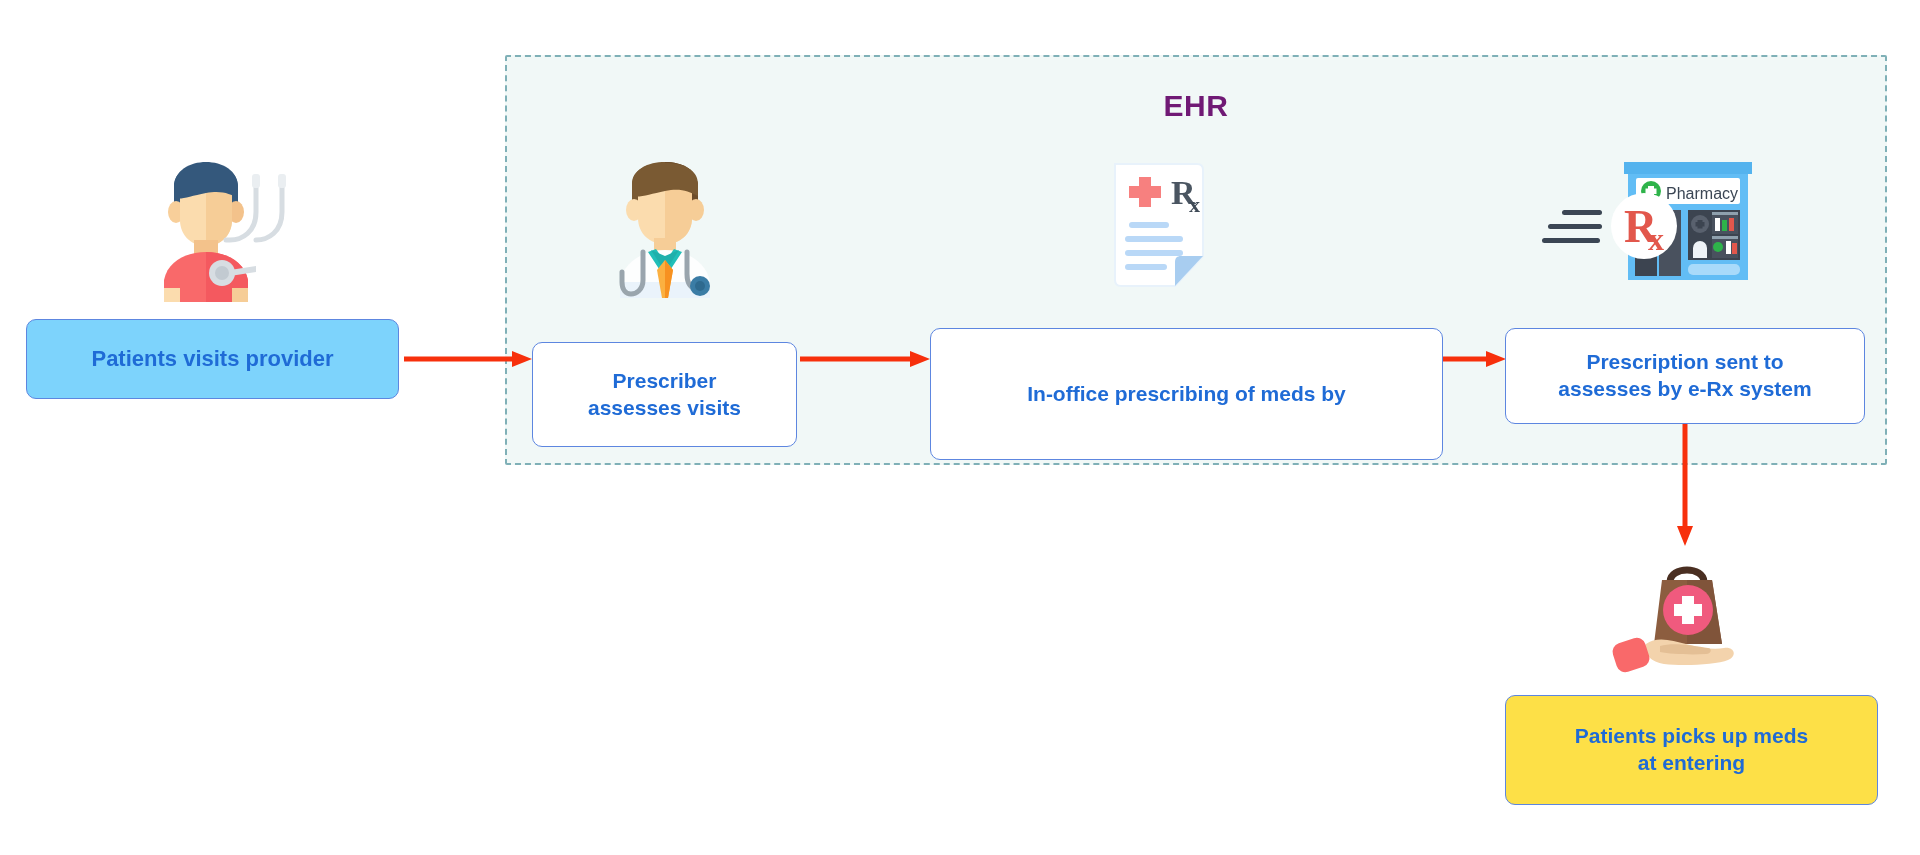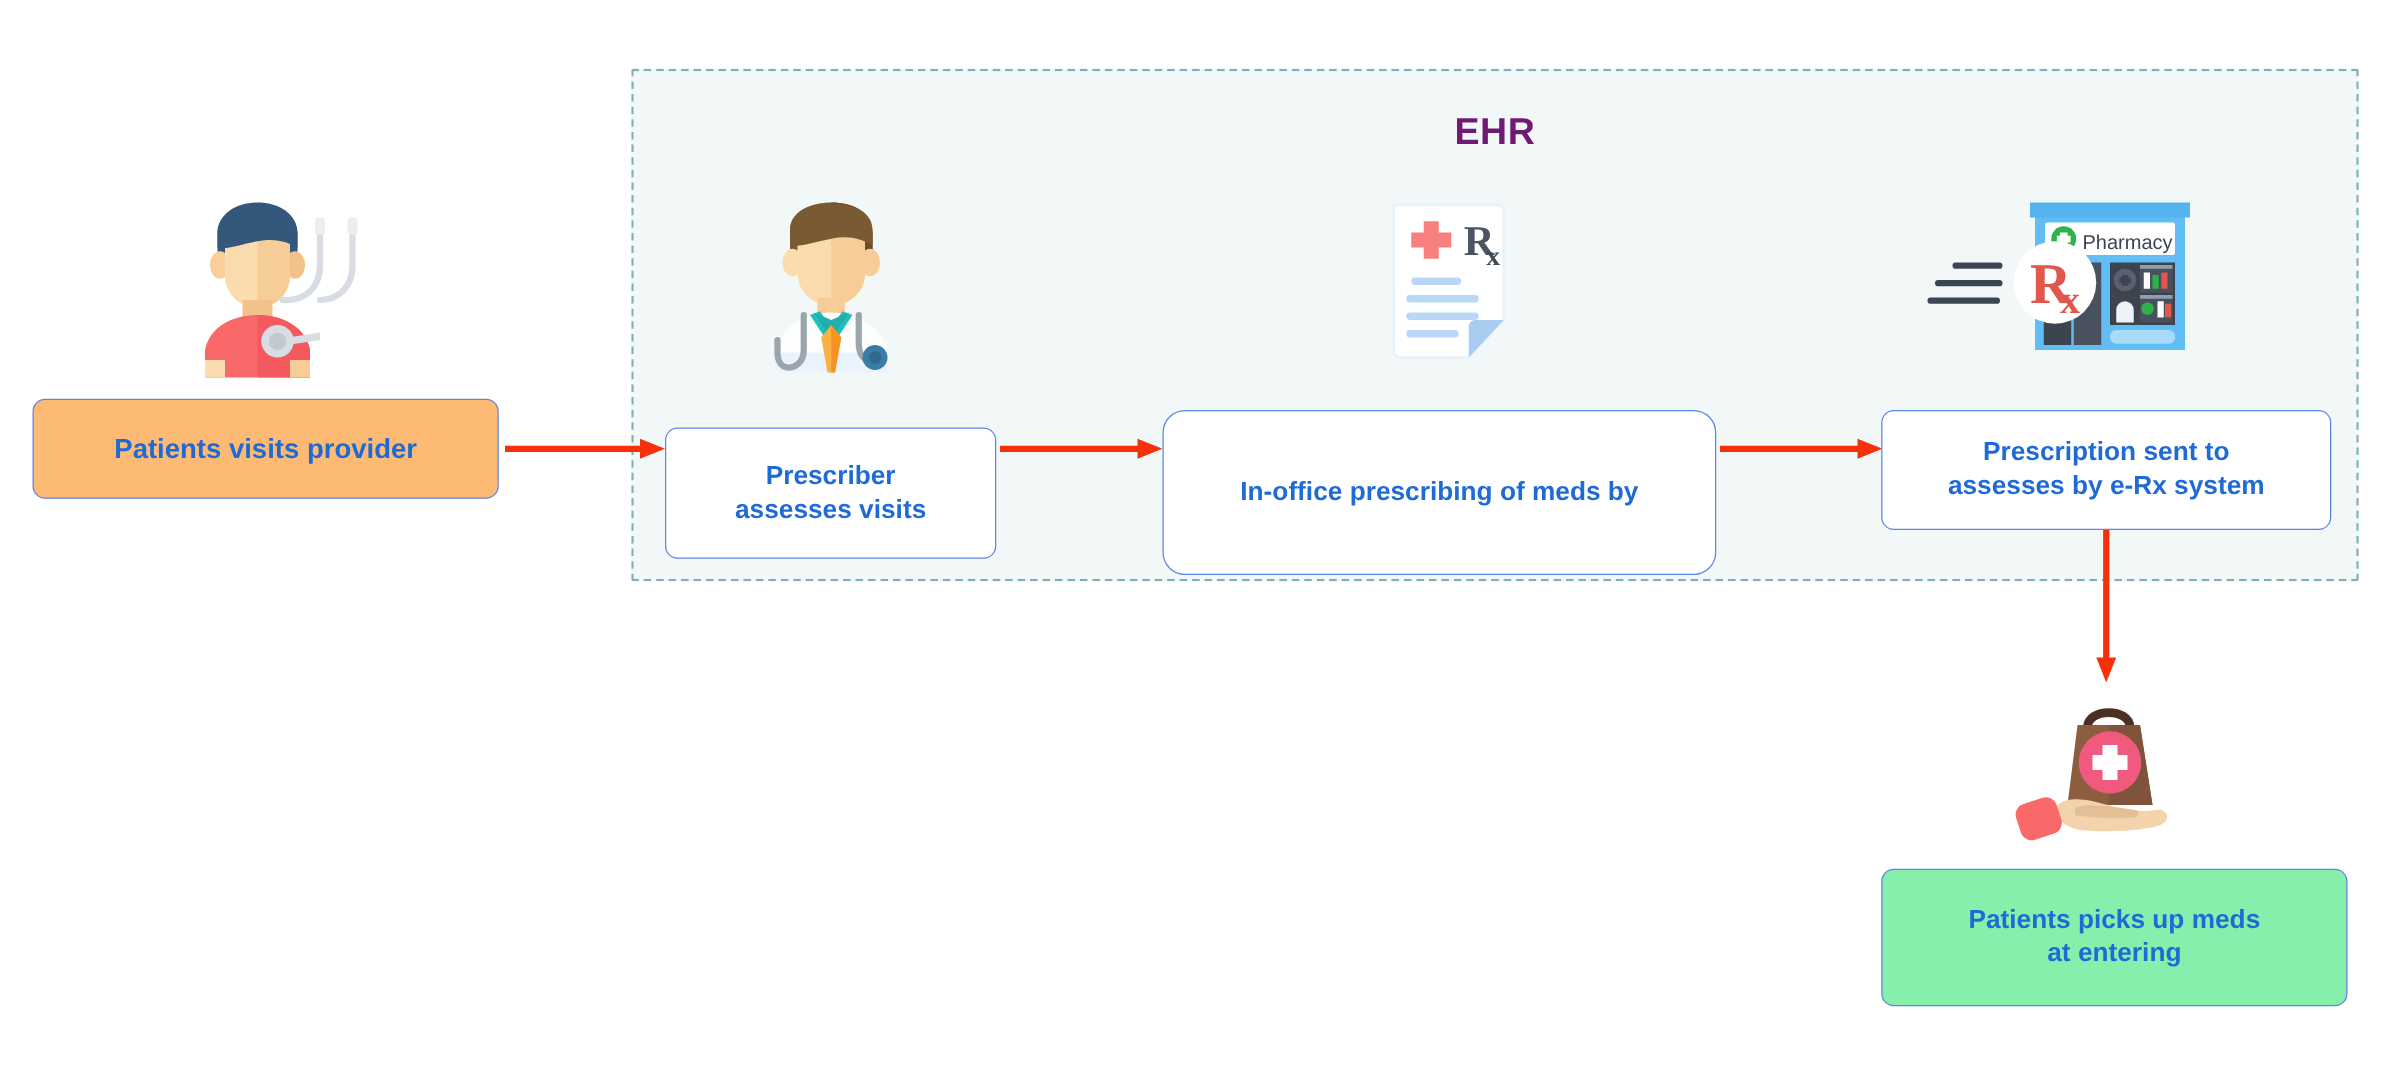--- a/index.html
+++ b/index.html
@@ -55,28 +55,28 @@
     display: flex;
     align-items: center;
     justify-content: center;
     text-align: center;
     color: #1f6bd6;
     font-weight: bold;
     font-size: 21px;
     line-height: 1.28;
     padding: 6px 10px;
   }
-  .pbox.filled { background: #fdba74; }
+  .pbox.filled { background: #7dd3fc; }
   .pbox.white  { background: #ffffff; margin-top: 36px; }
 
   #box-patient-visit { left: 26px;   top: 319px; width: 373px; height: 80px;  font-size: 22px; }
   #box-prescriber    { left: 532px;  top: 306px; width: 265px; height: 105px; }
-  #box-inoffice      { left: 930px;  top: 292px; width: 443px; height: 132px; border-radius: 18px; }
+  #box-inoffice      { left: 930px;  top: 292px; width: 513px; height: 132px; }
   #box-sent          { left: 1505px; top: 292px; width: 360px; height: 96px; }
-  #box-pickup        { left: 1505px; top: 695px; width: 373px; height: 110px; background:#86efac; }
+  #box-pickup        { left: 1505px; top: 695px; width: 373px; height: 110px; background:#fde047; }
 
   
   .arrow-h {
     position: absolute;
     height: 20px;
     display: block;
   }
   .arrow-v {
     position: absolute;
     width: 20px;

